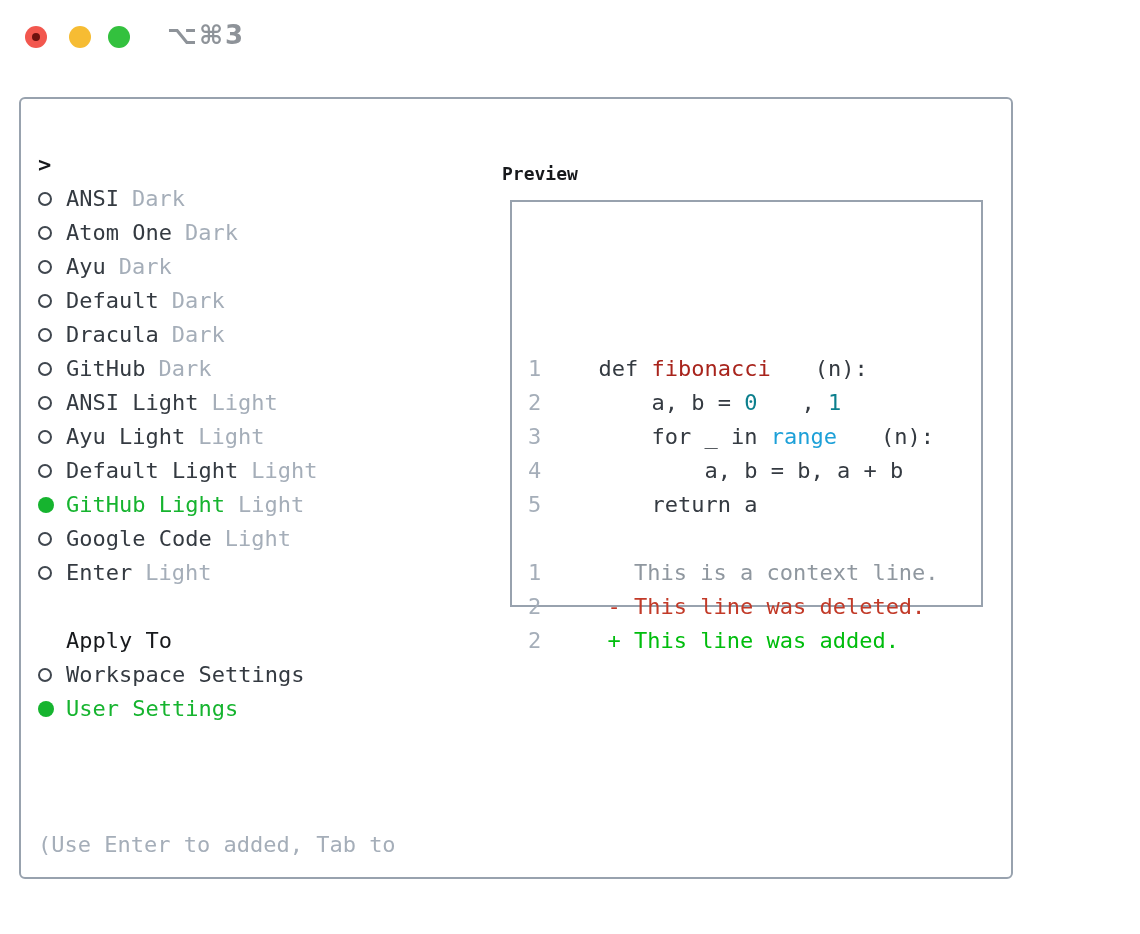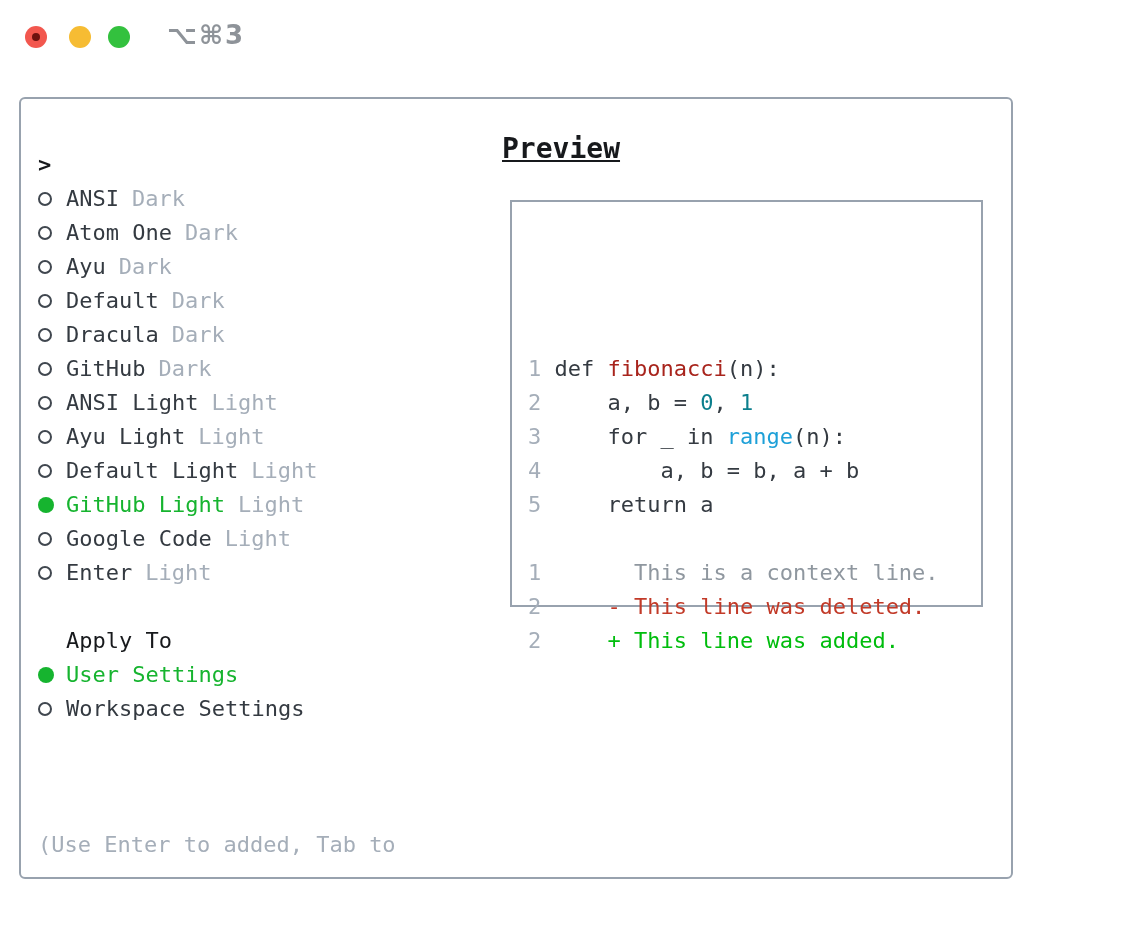--- a/index.html
+++ b/index.html
@@ -29,27 +29,27 @@
   .dot{width:16px;height:16px;border-radius:50%;background:var(--accent-green,#16b42f);}
   .hdr .nm{font-weight:bold;color:var(--heading,#17191c);}
   .apply .hdr .nm{font-weight:normal;color:var(--heading,#17191c);}
   .nm{white-space:pre;}
   .variant{color:var(--muted,#a5aeb9);margin-left:13px;white-space:pre;}
   .sel .nm{color:var(--accent-green,#16b42f);}
 
   .hint{position:absolute;left:17px;top:661px;font-size:22px;line-height:34px;color:var(--muted,#a5aeb9);white-space:pre;}
 
   
-  .preview-title{position:absolute;left:481px;top:33px;font-size:28px;line-height:34px;font-weight:bold;color:var(--heading,#17191c);text-decoration:underline;}
+  .preview-title{position:absolute;left:481px;top:58px;font-size:18px;line-height:34px;font-weight:bold;color:var(--heading,#17191c);}
   .preview-box{position:absolute;left:489px;top:101px;width:473px;height:407px;box-sizing:border-box;
                border:2px solid var(--border,#98a2ae);background:#fff;}
   .code{position:absolute;left:16px;top:48px;font-size:22px;line-height:34px;white-space:pre;}
   .code-line{height:34px;}
   .s-ln{color:var(--line-number,#a5aeb9);}
-  .s-code{color:var(--text,#343a41);}
+  .s-code{color:var(--text,#343a41);margin-left:44px;}
   .s-fn{color:var(--function-red,#a8241c);}
   .s-num{color:var(--number-teal,#0c7f8d);}
   .s-blue{color:var(--builtin-blue,#1da0d8);}
   .s-ctx{color:var(--context-gray,#8f979f);}
   .s-del{color:var(--diff-red,#c23a28);}
   .s-add{color:var(--diff-green,#00bd0d);}
 </style>
 </head>
 <body>
 
@@ -84,22 +84,22 @@
         <div class="row"><span class="marker"><span class="ring"></span></span><span class="nm">Google Code</span><span class="variant">Light</span></div>
         <div class="row"><span class="marker"><span class="ring"></span></span><span class="nm">Enter</span><span class="variant">Light</span></div>
       </div>
 
     <div class="listblock apply">
       <div class="row hdr">
         <span class="marker"></span>
         <span class="nm">Apply To</span>
       </div>
 
-    <div class="row sel"><span class="marker"><span class="dot"></span></span><span class="nm">User Settings</span></div>
-        <div class="row"><span class="marker"><span class="ring"></span></span><span class="nm">Workspace Settings</span></div>
+    <div class="row"><span class="marker"><span class="ring"></span></span><span class="nm">Workspace Settings</span></div>
+        <div class="row sel"><span class="marker"><span class="dot"></span></span><span class="nm">User Settings</span></div>
       </div>
 
     <div class="hint">
       <div>(Use Enter to added, Tab to</div>
       <div>change focus)</div>
     </div>
 
     <div class="preview-title">Preview</div>
 
     <div class="preview-box">

